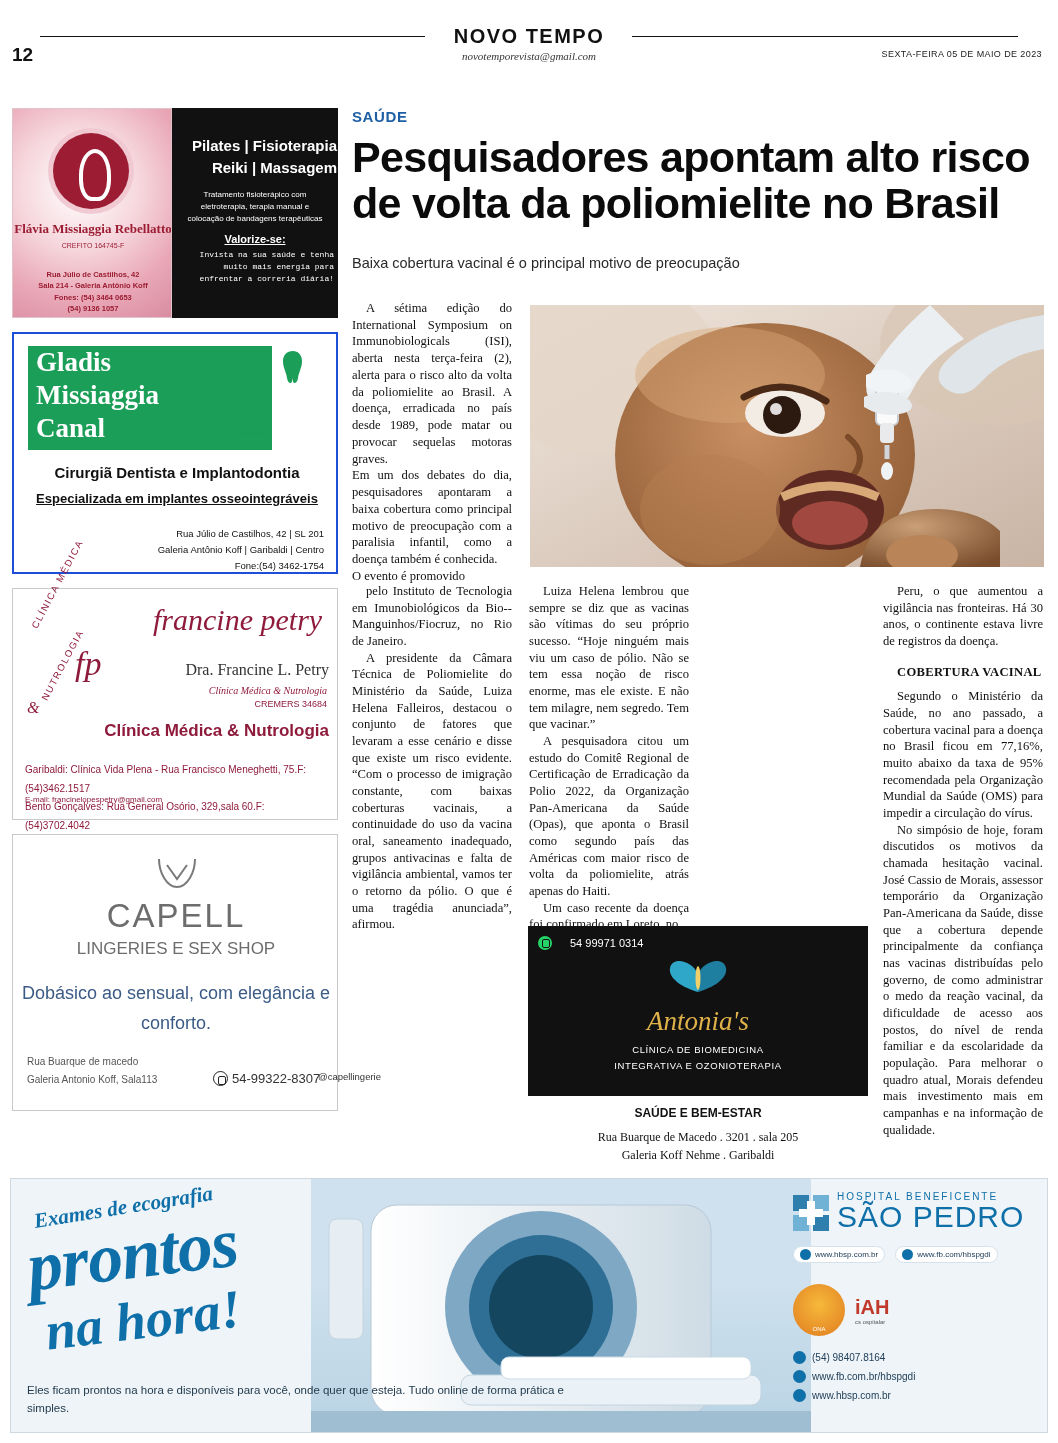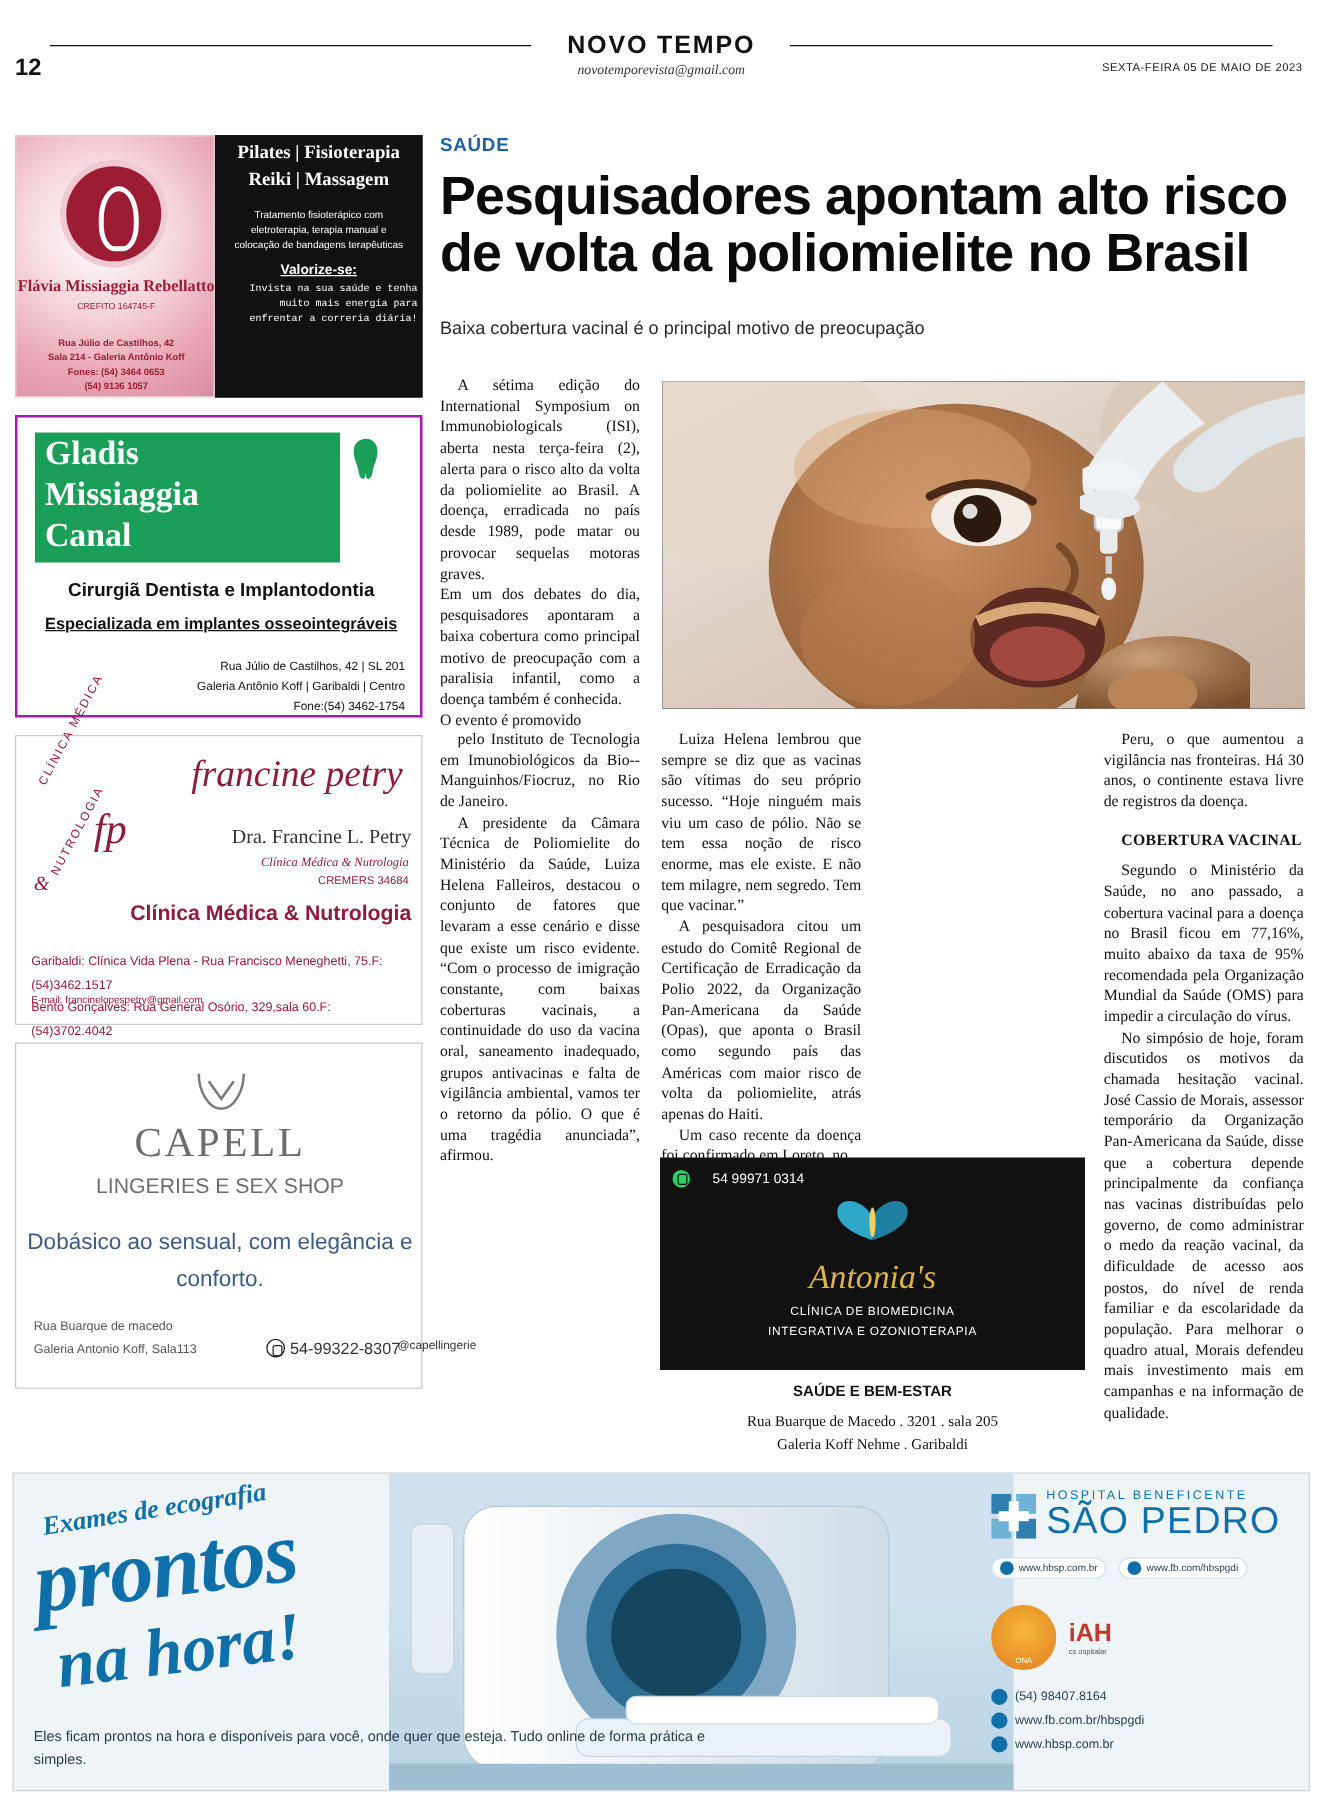--- a/index.html
+++ b/index.html
@@ -68,40 +68,40 @@
   .ad-flavia .addr{
     position:absolute; left:0; top:160px; width:160px; text-align:center;
     font-family:"Liberation Sans", sans-serif; font-size:7.5px; font-weight:bold;
     color:#9c1d33; line-height:1.5;
   }
   .ad-flavia .right{
     width:166px; height:210px; background:#111; color:#fff; position:relative;
     border:1px solid #111;
   }
   .ad-flavia .right .hl{
-    font-family:Liberation Serif, serif; font-weight:bold; font-size:15px;
-    text-align:center; padding-top:3px; line-height:1.45;
+    font-family:Liberation Sans, sans-serif; font-weight:bold; font-size:15px;
+    text-align:right; padding-top:26px; line-height:1.45;
   }
   .ad-flavia .right .hl span{ display:block; }
   .ad-flavia .right .body{
     font-family:"Liberation Sans", sans-serif; font-size:8px; text-align:center;
     padding:10px 10px 0 10px; line-height:1.5;
   }
   .ad-flavia .right .valorize{
     font-family:"Liberation Sans", sans-serif; font-weight:bold; font-size:11px;
     text-align:center; margin-top:8px; text-decoration:underline;
   }
   .ad-flavia .right .body2{
     font-family:Liberation Mono, monospace; font-size:8px; text-align:right;
     padding:4px 3px 0 12px; line-height:1.5;
   }
 
   
   .ad-gladis{
-    margin-top:14px; width:326px; height:242px; border:2px solid #a21caf; position:relative;
+    margin-top:14px; width:326px; height:242px; border:2px solid #1d4ed8; position:relative;
     background:#fff;
   }
   .ad-gladis .band{
     position:absolute; left:14px; top:12px; width:244px; height:104px;
     background:#1b9e57;
   }
   .ad-gladis .band .t1,
   .ad-gladis .band .t2,
   .ad-gladis .band .t3{
     color:#fff; font-family:"Liberation Serif", serif; font-weight:bold;
@@ -181,21 +181,21 @@
   }
 
   
   .ad-capell{
     margin-top:14px; width:326px; height:277px; border:1px solid #c9c9c9;
     position:relative; background:#fff;
   }
   .ad-capell .logo{ position:absolute; left:144px; top:22px; width:40px; height:34px; }
   .ad-capell .brand{
     position:absolute; left:0; top:62px; width:326px; text-align:center;
-    font-family:Liberation Serif, serif; font-size:33px; color:#6d6d6d; letter-spacing:2px;
+    font-family:Liberation Sans, sans-serif; font-size:33px; color:#6d6d6d; letter-spacing:2px;
   }
   .ad-capell .sub{
     position:absolute; left:0; top:104px; width:326px; text-align:center;
     font-family:"Liberation Sans", sans-serif; font-size:17px; color:#6d6d6d;
   }
   .ad-capell .slogan{
     position:absolute; left:0; top:144px; width:326px; text-align:center;
     font-family:"Liberation Sans", sans-serif; font-size:18px; color:#3b5b86; line-height:1.65;
   }
   .ad-capell .addr{

